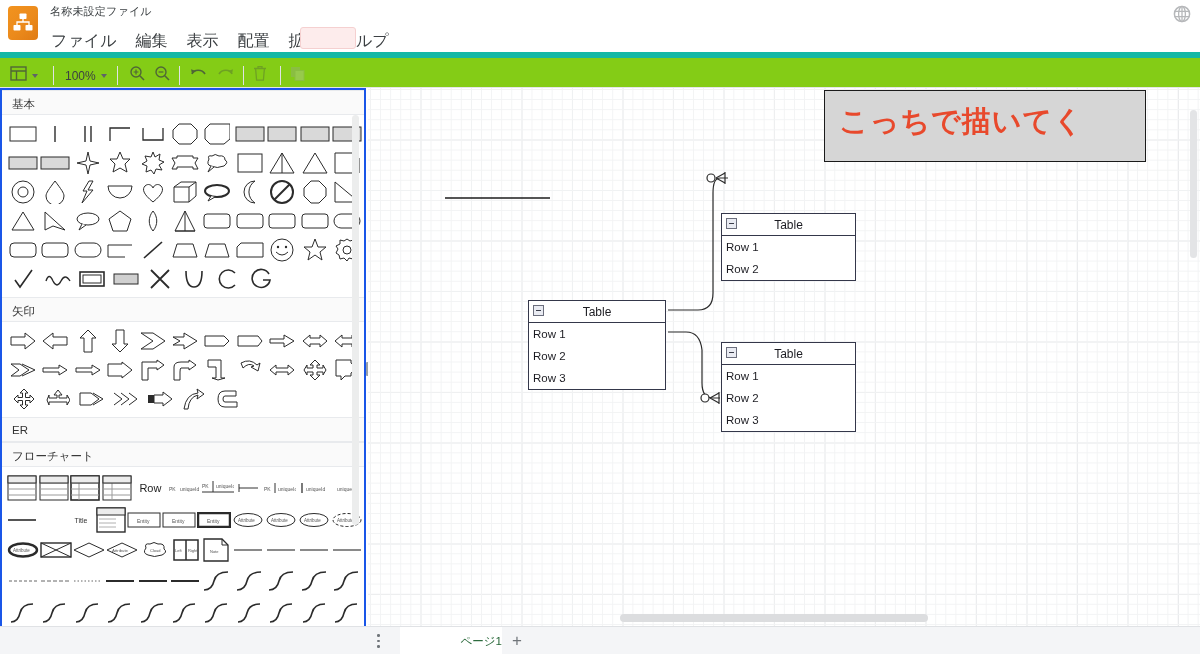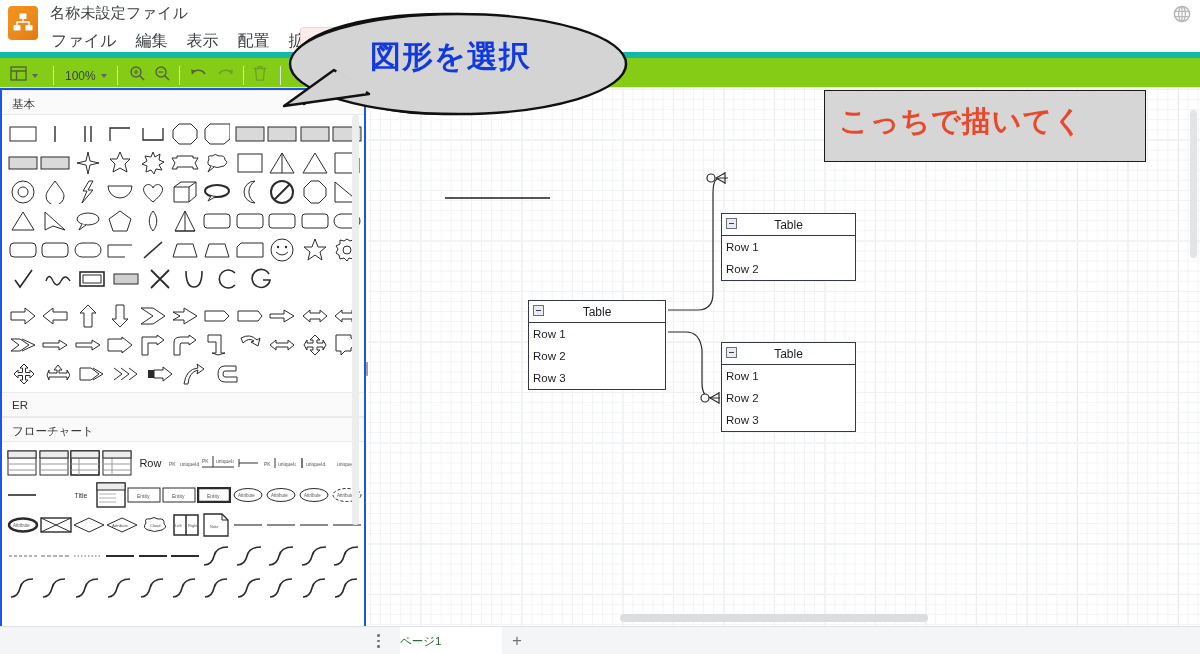--- a/index.html
+++ b/index.html
@@ -18,21 +18,21 @@
     background:#ffffff;
   }
   .logo {
     position:absolute; left:8px; top:6px; width:30px; height:34px;
     background:linear-gradient(135deg,#f2931e 0%, #eb8a1c 55%, #e07b14 100%);
     border-radius:4px;
   }
   .logo svg { position:absolute; left:4px; top:6px; }
   .doc-title {
     position:absolute; left:50px; top:4px;
-    font-size:15px; color:#3c4043; letter-spacing:0.2px;
+    font-size:11px; color:#3c4043; letter-spacing:0.2px;
     white-space:nowrap;
   }
   .menubar {
     position:absolute; left:50px; top:30px;
     display:flex; gap:17px; align-items:center;
   }
   .menubar .mi {
     font-size:16px; color:#3c4043; cursor:default;
     padding:1px 1px; white-space:nowrap;
   }
@@ -138,21 +138,21 @@
   .vscroll { position:absolute; right:3px; top:22px; width:7px; height:148px; background:#e3e4e6; border-radius:4px; }
   .hscroll { position:absolute; left:252px; bottom:4px; width:308px; height:8px; background:#dcdddf; border-radius:4px; }
 
   
   .footer {
     position:absolute; left:0; bottom:0; width:1200px; height:28px;
     background:#f4f5f7; border-top:1px solid #e0e2e5;
   }
   .page-tab {
     position:absolute; left:400px; top:0; width:102px; height:28px;
-    background:#ffffff; display:flex; align-items:center; justify-content:flex-start;
+    background:#ffffff; display:flex; align-items:center; justify-content:flex-end;
     font-size:11.5px; color:#276738;
   }
   .tab-menu { position:absolute; left:377px; top:7px; width:4px; height:15px; }
   .tab-menu i { display:block; width:2.5px; height:2.5px; background:#70757a; border-radius:50%; margin-bottom:3px; }
   .add-page { position:absolute; left:512px; top:5px; font-size:17px; color:#70757a; line-height:17px; }
 
   
   .callout { position:absolute; left:274px; top:8px; width:360px; height:110px; }
   .callout .label {
     position:absolute; left:96px; top:28px;
@@ -642,20 +642,23 @@
               </svg>
             </span>
           <span class="sh">
               <svg width="22" height="22">
                 <path d="M18 6 A9 9 0 1 0 19 12 L12 12" fill="none" stroke="#2b2b2b" stroke-width="1.6"></path>
               </svg>
             </span>
         </div>
       </div>
 
+      <div class="sect-head">
+        <span>矢印</span>
+      </div>
       <div class="sect-body">
         <div class="srow">
           <span class="sh">
               <svg width="26" height="20">
                 <path d="M1 6 H15 V2 L25 10 L15 18 V14 H1 Z" fill="#fff" stroke="#2b2b2b"></path>
               </svg>
             </span>
           <span class="sh">
               <svg width="26" height="20">
                 <path d="M25 6 H11 V2 L1 10 L11 18 V14 H25 Z" fill="#fff" stroke="#2b2b2b"></path>
@@ -1173,29 +1176,20 @@
       </div>
       <div class="er-row">Row 1</div>
       <div class="er-row">Row 2</div>
       <div class="er-row">Row 3</div>
     </div>
 
     <div class="vscroll"></div>
     <div class="hscroll"></div>
   </div>
 
-  <div class="callout">
-    <svg width="360" height="110" viewBox="0 0 360 110">
-      <path d="M30 86 L85 62 L30 96 Z M170 6 C258 6 352 28 352 56 C352 84 258 106 170 106 C120 106 78 96 56 80 L30 86 L60 64 C44 61 18 47 18 56 C18 28 82 6 170 6 Z" fill="#d4d4d4" stroke="#111111" stroke-width="2.4" stroke-linejoin="round"></path>
-      <ellipse cx="184" cy="56" rx="168" ry="50" fill="#d4d4d4" stroke="#111111" stroke-width="2.4"></ellipse>
-      <path d="M60 62 L10 98 L95 86 Z" fill="#d4d4d4" stroke="#111111" stroke-width="2.4" stroke-linejoin="round"></path>
-      <path d="M62 64 L92 84" stroke="#d4d4d4" stroke-width="4"></path>
-    </svg>
-    <span class="label">図形を選択</span>
-  </div>
 
   <div class="footer">
     <div class="tab-menu">
         <i></i>
         <i></i>
         <i></i>
       </div>
     <div class="page-tab">
       <span>ページ1</span>
     </div>

